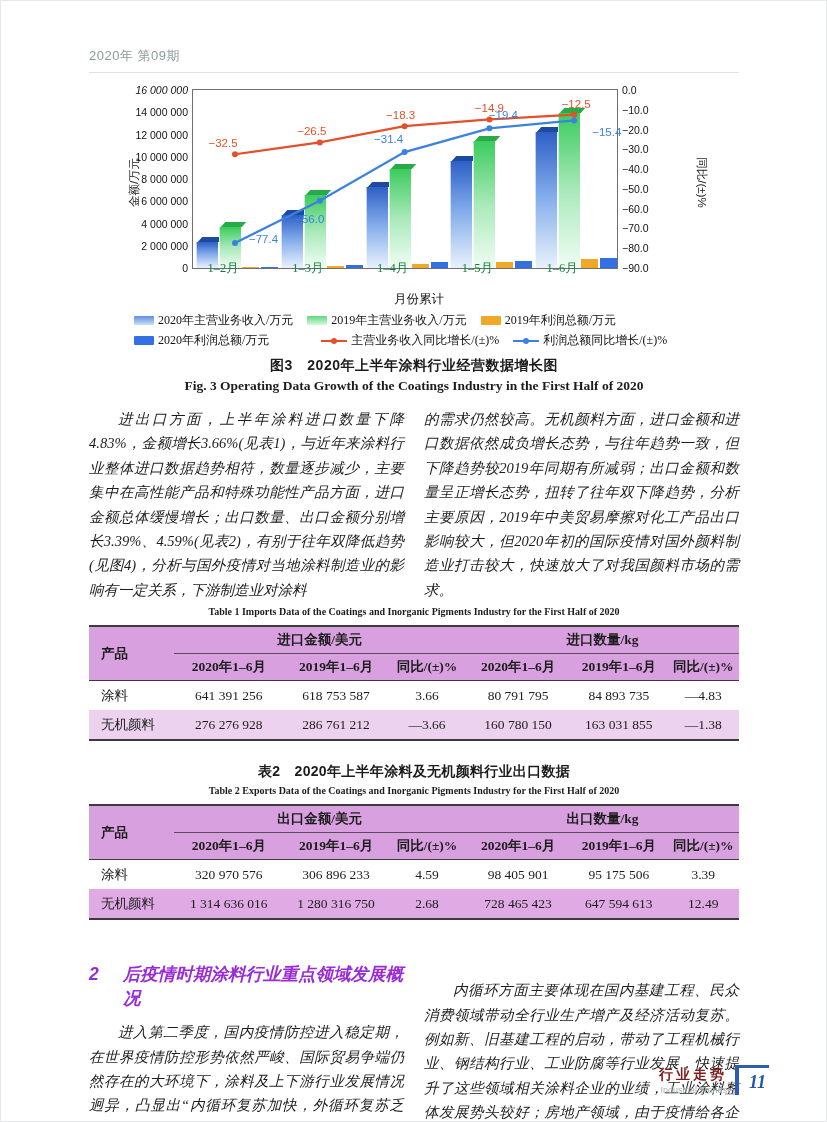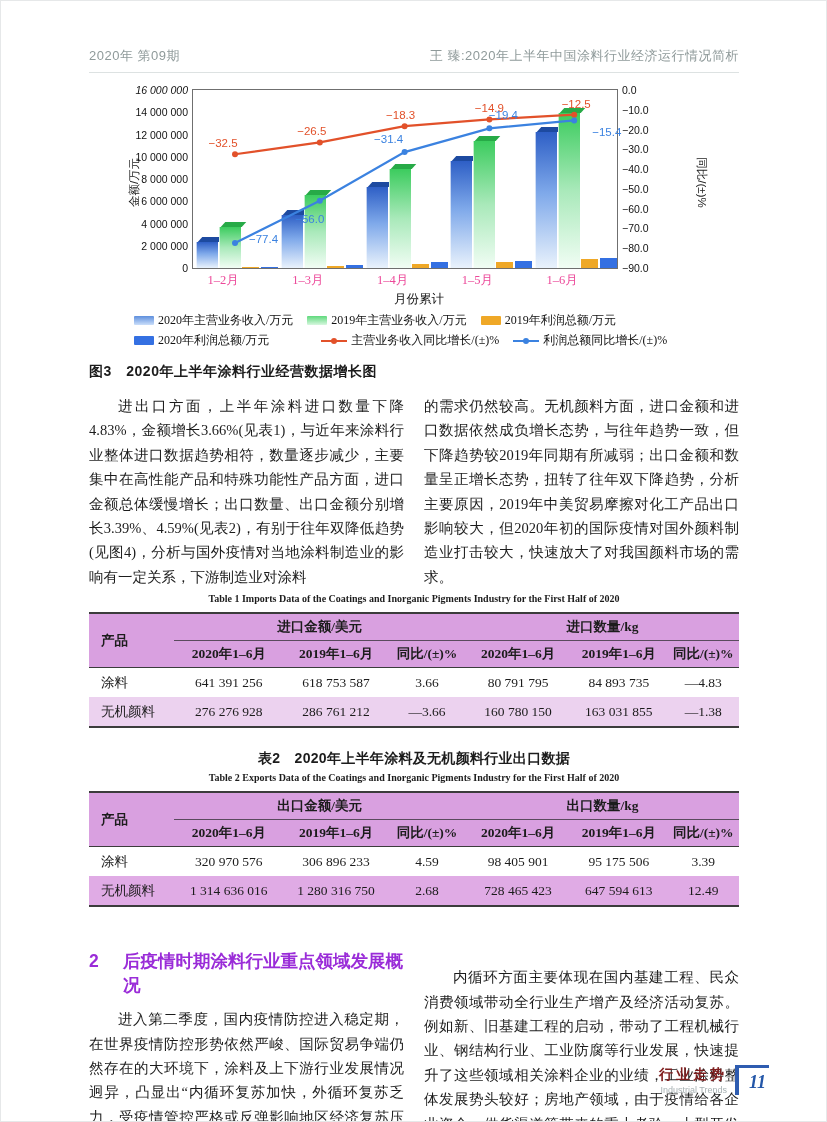--- a/index.html
+++ b/index.html
@@ -41,44 +41,44 @@
   .bar .cap{ position:absolute; top:-5px; left:3px; width:100%; height:5px;
     transform:skewX(-42deg); }
   .bar.b-blue{ background:linear-gradient(to bottom,#2e5fc6 0%,#7fa9ea 45%,#e9f2fc 100%);
     border-left:1px solid rgba(255,255,255,.65); }
   .bar.b-blue .cap{ background:#1d4aa0; }
   .bar.b-green{ background:linear-gradient(to bottom,#3ccc5e 0%,#a9e9ba 50%,#f1fdf4 100%);
     border-left:1px solid rgba(255,255,255,.65); }
   .bar.b-green .cap{ background:#27aa47; }
   .bar.b-orange{ background:#efa827; }
   .bar.b-sblue{ background:#3470e2; }
-  .xlab{ position:absolute; top:182px; transform:translateX(-50%); font-size:12.5px;
-    color:#ec4899; white-space:nowrap; }
+  .xlab{ position:absolute; top:170px; transform:translateX(-50%); font-size:12.5px;
+    color:#15803d; white-space:nowrap; }
   .x-axis-title{ text-align:center; font-size:12.5px; color:#111; margin-top:2px;
     padding-left:10px; }
   svg.lines{ position:absolute; left:0; top:0; overflow:visible; }
 
   .legend{ width:560px; margin:4px auto 0 auto; font-size:12px; color:#111; }
   .legend .lrow{ display:flex; justify-content:flex-start; margin-top:3px; }
   .legend .litem{ display:flex; align-items:center; margin-right:14px; white-space:nowrap;justify-content:space-between; }
   .sw{ width:20px; height:9px; margin-right:4px; border-radius:1px; flex:0 0 auto; }
   .sw.s-blue{ background:linear-gradient(to bottom,#5e8fdd,#cadefa); }
   .sw.s-green{ background:linear-gradient(to bottom,#5fd97c,#d7f7df); }
   .sw.s-orange{ background:#efa827; }
   .sw.s-sblue{ background:#3470e2; }
   .lsw{ position:relative; width:26px; height:9px; margin-right:4px; flex:0 0 auto; }
   .lsw .ln{ position:absolute; top:4px; left:0; width:100%; height:2px; }
   .lsw .dt{ position:absolute; top:2px; left:10px; width:6px; height:6px; border-radius:50%; }
 
-  .fig-cap-zh{ text-align:left; font-weight:bold; font-size:14px; margin-top:14px;
+  .fig-cap-zh{ text-align:center; font-weight:bold; font-size:14px; margin-top:8px;
     font-family:"Liberation Sans","DejaVu Sans",sans-serif; letter-spacing:.5px;}
   .fig-cap-en{ text-align:center; font-weight:bold; font-size:13.5px; margin-top:3px; }
 
   
-  .cols{ display:grid; grid-template-columns:1fr 1fr; column-gap:20px; margin-top:13px; }
+  .cols{ display:grid; grid-template-columns:1fr 1fr; column-gap:20px; margin-top:13px;font-style:italic; }
   .cols p{ margin:0; font-size:14.5px; line-height:24.4px; text-align:justify; }
   .cols p.ind{ text-indent:2em; }
 
   
   .tbl-cap-zh{ text-align:center; font-weight:bold; font-size:14px; margin-top:22px;
     font-family:"Liberation Sans","DejaVu Sans",sans-serif; letter-spacing:.3px; }
   .tbl-cap-en{ text-align:center; font-weight:bold; font-size:10px; margin-top:4px; }
   table.dtable{ width:100%; border-collapse:collapse; margin-top:8px;
     border-top:2px solid #3c3c3c; border-bottom:2px solid #3c3c3c; font-size:13.5px; }
   table.dtable th, table.dtable td{ padding:2px 4px; font-weight:normal; }
@@ -112,21 +112,20 @@
     margin-left:8px; padding-top:4px; }
 </style>
 </head>
 <body>
 
 <div class="page">
   <div class="content">
 
     <div class="pg-header">
       <span>2020年  第09期</span>
-      <span>王    臻:2020年上半年中国涂料行业经济运行情况简析</span>
     </div>
     <div class="pg-header-rule"></div>
 
 
     <div class="figure-block">
       <div class="chart">
         <div class="y-title left">金额/万元</div>
         <div class="plot" id="plot">
             <div class="ytick l" style="top: 0px; font-style: italic;">16 000 000</div>
             <div class="ytick l" style="top: 22.25px;">14 000 000</div>
@@ -251,20 +250,21 @@
             <span class="litem">
               <span class="lsw">
                 <span class="ln" style="background: rgb(59, 130, 224);"></span>
                 <span class="dt" style="background: rgb(59, 130, 224);"></span>
               </span>
               <span>利润总额同比增长/(±)%</span>
             </span>
           </div>
         </div>
       <div class="fig-cap-zh">图3　2020年上半年涂料行业经营数据增长图</div>
+      <div class="fig-cap-en">Fig. 3   Operating Data Growth of the Coatings Industry in the First Half of 2020</div>
     </div>
 
     <div class="cols">
       <p class="ind">进出口方面，上半年涂料进口数量下降4.83%，金额增长3.66%(见表1)，与近年来涂料行业整体进口数据趋势相符，数量逐步减少，主要集中在高性能产品和特殊功能性产品方面，进口金额总体缓慢增长；出口数量、出口金额分别增长3.39%、4.59%(见表2)，有别于往年双降低趋势(见图4)，分析与国外疫情对当地涂料制造业的影响有一定关系，下游制造业对涂料</p>
       <p>的需求仍然较高。无机颜料方面，进口金额和进口数据依然成负增长态势，与往年趋势一致，但下降趋势较2019年同期有所减弱；出口金额和数量呈正增长态势，扭转了往年双下降趋势，分析主要原因，2019年中美贸易摩擦对化工产品出口影响较大，但2020年初的国际疫情对国外颜料制造业打击较大，快速放大了对我国颜料市场的需求。</p>
     </div>
 
     <div class="tbl-cap-en">Table 1   Imports Data of the Coatings and Inorganic Pigments Industry for the First Half of 2020</div>
     <table class="dtable t1">
       <colgroup>

